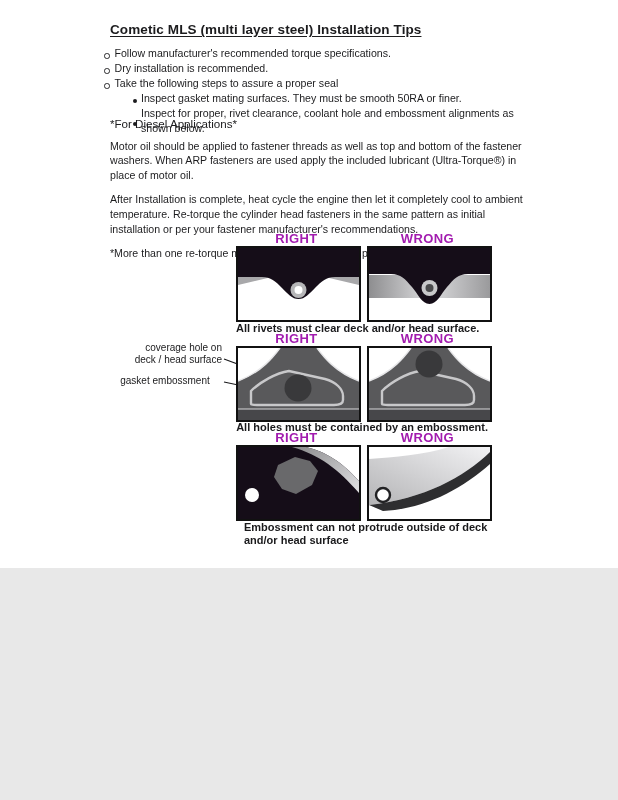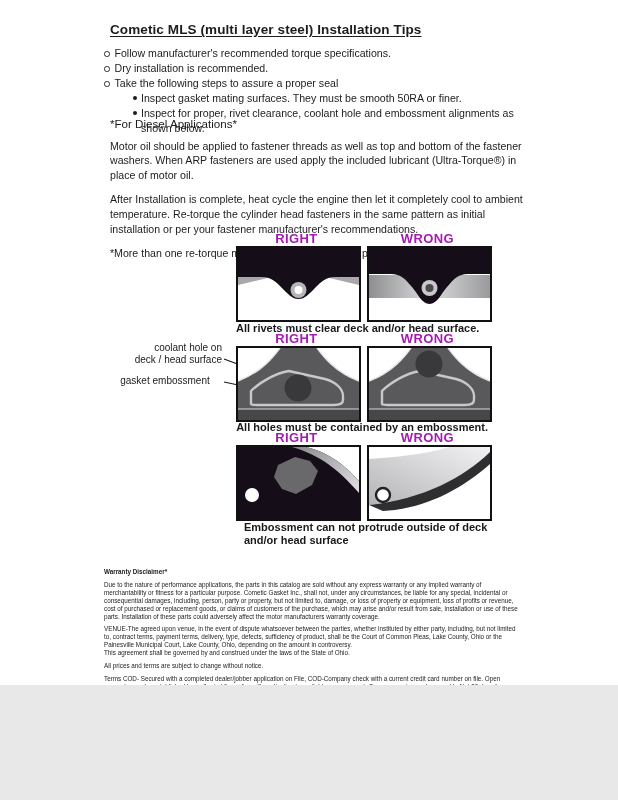--- a/index.html
+++ b/index.html
@@ -1,27 +1,27 @@
 <!DOCTYPE html>
 <html><head>
 <meta charset="utf-8">
 <style>
   html,body{margin:0;padding:0;background:#e8e8e8;}
   .page{
-    position:relative;width:618px;height:685px;background:#ffffff;
+    position:relative;width:618px;height:568px;background:#ffffff;
     font-family:"Liberation Sans",sans-serif;color:#1c1c1e;overflow:hidden;
     margin:0 auto;
   }
   
   .tips{position:absolute;left:104px;top:22px;width:436px;}
   .doc-title{
     font-size:13.5px;font-weight:bold;text-decoration:underline;
     text-underline-offset:2px;margin:0 0 9px 6px;letter-spacing:.1px;
   }
-  .bullet-row{display:flex;align-items:flex-start;font-size:10.6px;line-height:15px;}
+  .bullet-row{display:flex;align-items:center;font-size:10.6px;line-height:15px;}
   .marker-open{
     flex:0 0 auto;width:3.5px;height:3.5px;border:1.1px solid #2a2a2c;border-radius:50%;
     margin:5px 5px 0 0;
   }
   .sub-bullet{margin-left:29px;}
   .marker-fill{
     flex:0 0 auto;width:4px;height:4px;background:#1c1c1e;border-radius:50%;
     margin:5px 4px 0 0;
   }
   
@@ -120,21 +120,21 @@
         <circle cx="60.5" cy="40" r="8" fill="#c8c8ca"></circle>
         <circle cx="60.5" cy="40" r="4" fill="#4a4a4c"></circle>
       </svg>
     </div>
     <div class="fig-caption" style="left:236px;top:322px;width:260px;">All rivets must clear deck and/or head surface.</div>
 
     <div class="fig-header" style="left:236px;top:331px;">RIGHT</div>
     <div class="fig-header" style="left:367px;top:331px;">WRONG</div>
 
     <div class="side-label" style="left:108px;top:342px;width:114px;">
-      <span style="display:block">coolant hole on</span>
+      <span style="display:block">coverage hole on</span>
       <span style="display:block">deck / head surface</span>
     </div>
     <div class="side-label" style="left:108px;top:375px;width:114px;text-align:center;">gasket embossment</div>
     <svg class="leader-svg" style="left:224px;top:355px;" width="80" height="42">
       <line x1="0" y1="4" x2="73" y2="31" stroke="#1a1a1c" stroke-width="1.1"></line>
       <line x1="0" y1="27" x2="47" y2="37" stroke="#1a1a1c" stroke-width="1.1"></line>
     </svg>
 
     <div class="panel" style="left:236px;top:346px;">
       <svg width="121" height="72" viewBox="0 0 121 72">

